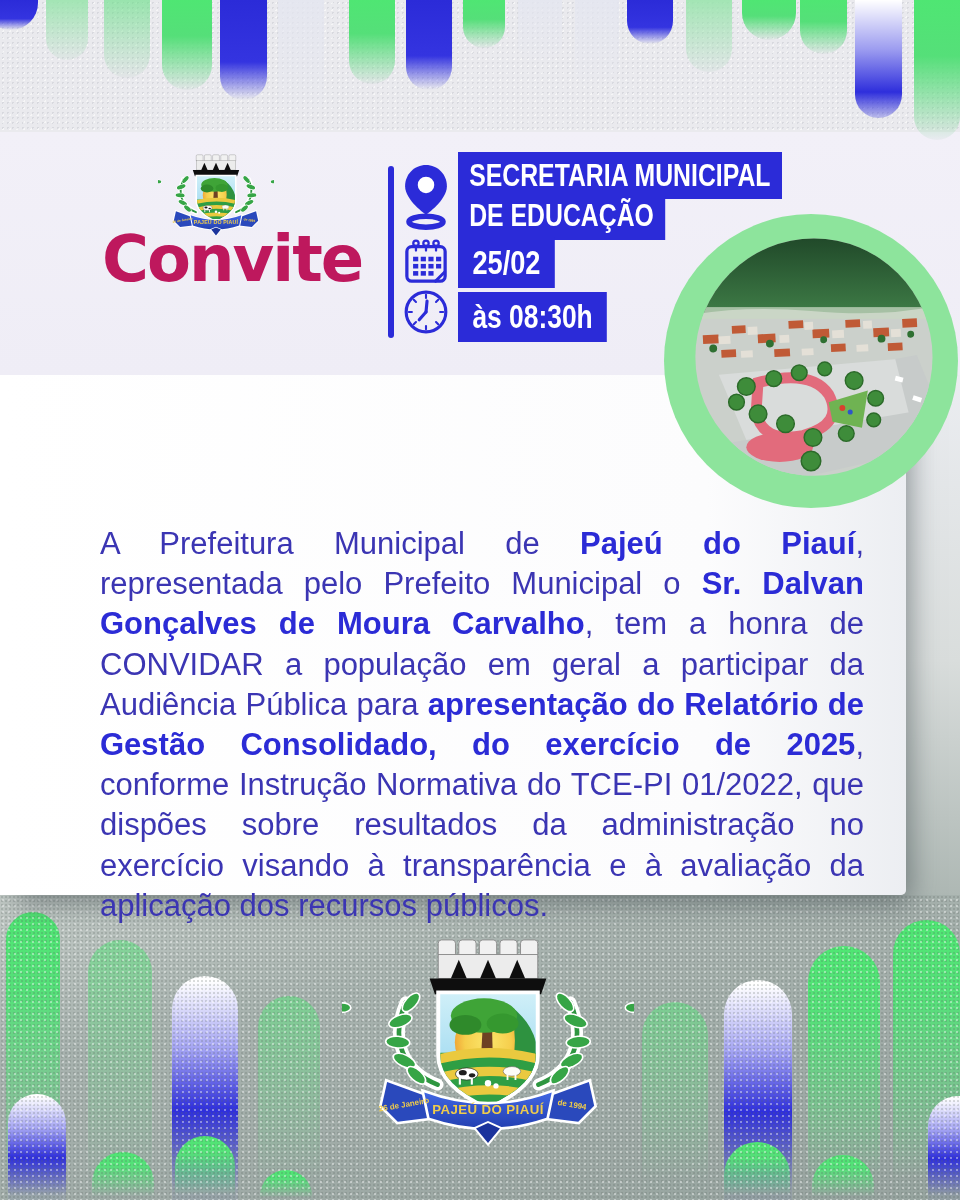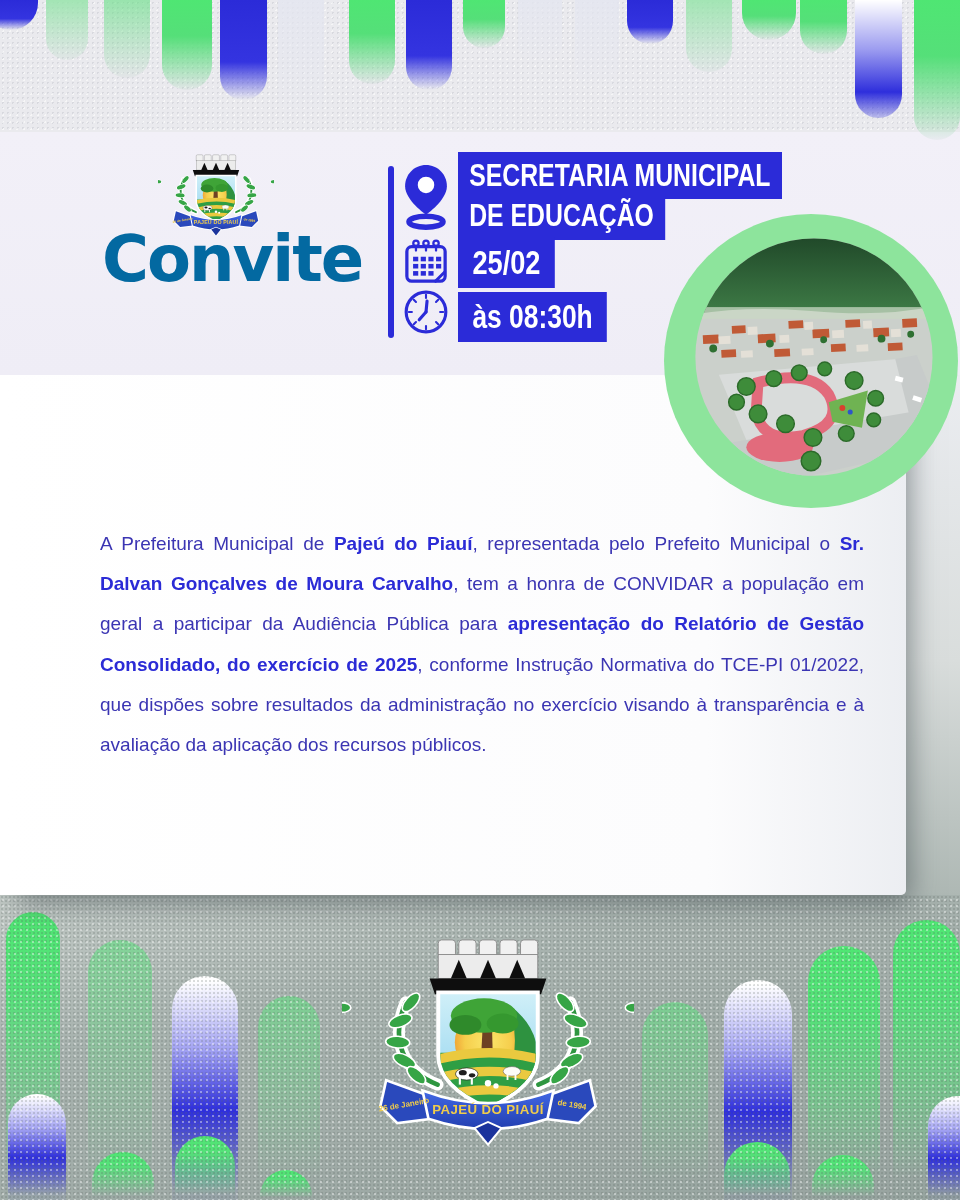--- a/index.html
+++ b/index.html
@@ -29,21 +29,21 @@
   .b-whiteblue{background:linear-gradient(180deg,#FFFFFF 0%,#9C9CF0 42%,#2E2EDC 78%,rgba(46,46,220,.25) 100%);}
   .u-green{background:linear-gradient(180deg,var(--bright-green,#4FE673) 0%,#55DF79 28%,rgba(130,165,148,.08) 92%);}
   .u-greensoft{background:linear-gradient(180deg,rgba(98,223,130,.62) 0%,rgba(130,165,148,.06) 90%);}
   .u-whiteblue{background:linear-gradient(180deg,#FFFFFF 2%,#A5A5F2 32%,#2E2EDC 60%,rgba(46,46,210,.06) 96%);}
 
   
   .header-band{position:absolute;left:0;top:132px;width:960px;height:243px;z-index:1;
     background:linear-gradient(180deg,#F2F0F8 0%,#EFEDF6 100%);}
   .brand-title{position:absolute;left:102px;top:222px;width:236px;text-align:center;
     font-family:"DejaVu Sans","Liberation Sans",sans-serif;
-    font-size:64px;font-weight:800;letter-spacing:-2px;color:#0369a1;z-index:4;}
+    font-size:64px;font-weight:800;letter-spacing:-2px;color:#be185d;z-index:4;}
   .crest-small{position:absolute;left:158px;top:150px;width:116px;z-index:4;}
   .v-divider{position:absolute;left:388px;top:166px;width:6px;height:172px;border-radius:3px;
     background:var(--brand-blue,#2B2BD8);z-index:4;}
   .hdr-icon{position:absolute;z-index:4;}
   .badge{position:absolute;display:inline-block;background:var(--brand-blue,#2B2BD8);
     color:#FFFFFF;transform:scaleX(.8);transform-origin:0 50%;white-space:nowrap;z-index:4;
     font-family:"Liberation Sans",sans-serif;}
   .badge.loc1{left:458px;top:152px;font-size:31px;font-weight:700;padding:6px 14px 5px;}
   .badge.loc2{left:458px;top:196px;font-size:31px;font-weight:700;padding:2px 14px 6px;}
   .badge.date{left:458px;top:237px;font-size:34px;font-weight:700;padding:6px 18px;}
@@ -55,21 +55,21 @@
   
   .body-bg{position:absolute;left:0;top:375px;width:960px;height:520px;z-index:0;
     background:linear-gradient(180deg,#EBEDF1 0%,#D9DDDC 55%,#AEB8B4 100%);}
   .sheet{position:absolute;left:0;top:375px;width:906px;height:520px;z-index:1;
     background:linear-gradient(90deg,#FFFFFF 0%,#FCFCFD 78%,#ECEEF2 100%);
     border-bottom-right-radius:5px;
     box-shadow:10px 14px 26px -6px rgba(62,72,76,.55);}
   .page-title{position:absolute;left:102px;top:414px;z-index:3;margin:0;
     font-size:43px;font-weight:400;letter-spacing:.5px;color:#3733BE;}
   .invite-text{position:absolute;left:100px;top:524px;width:764px;z-index:3;margin:0;
-    font-size:19px;line-height:40.2px;text-align:justify;color:var(--text-blue,#3B35B3);}
+    font-size:31px;line-height:40.2px;text-align:justify;color:var(--text-blue,#3B35B3);}
   .invite-text .b{font-weight:700;color:var(--bold-blue,#2B2BD6);}
 
   
   .crest-large{position:absolute;left:342px;top:928px;width:292px;z-index:3;}
 </style>
 </head>
 <body>
 
 <div class="poster">
 

